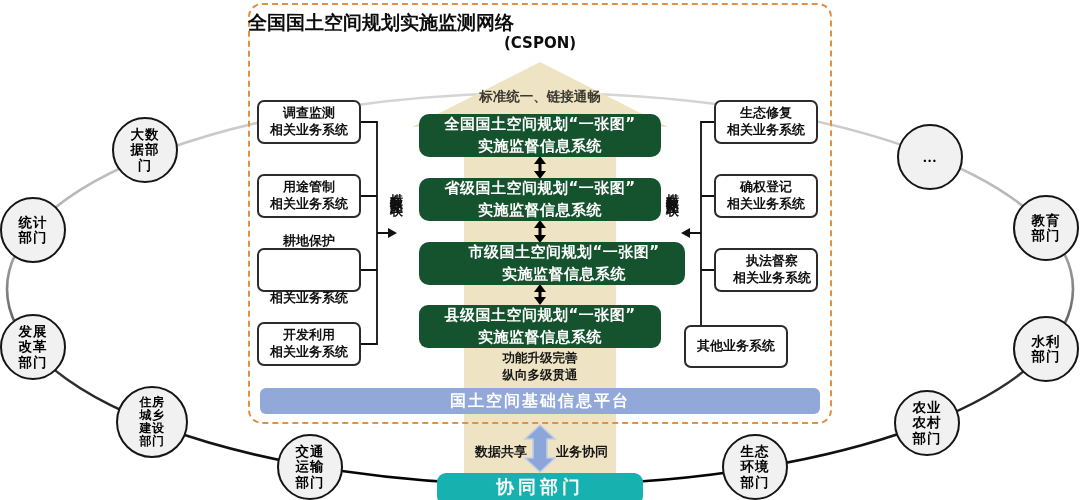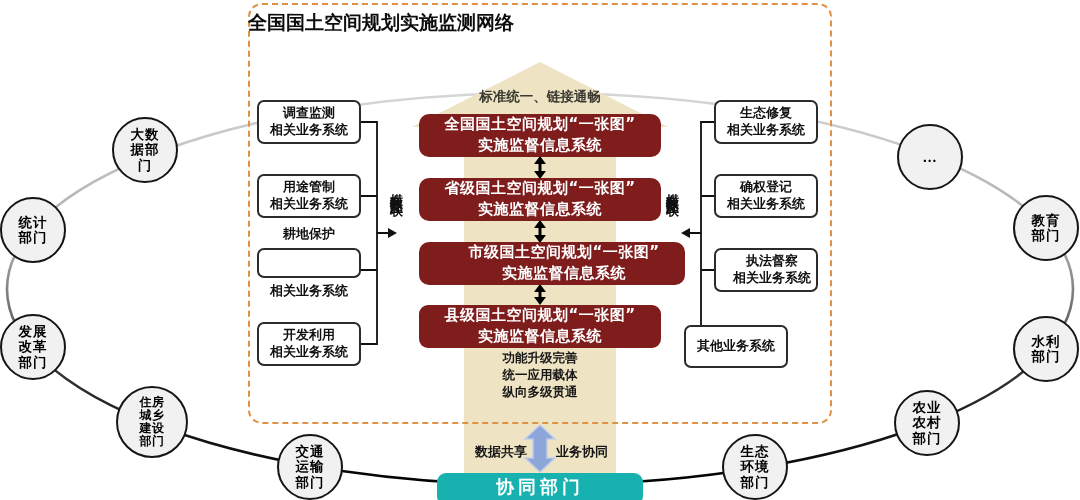--- a/index.html
+++ b/index.html
@@ -5,23 +5,23 @@
   html,body{margin:0;padding:0;background:#fff;}
   .canvas{position:relative;width:1080px;height:500px;background:#fff;overflow:hidden;
           font-family:"DejaVu Sans","Liberation Sans",sans-serif;}
   svg.layer{position:absolute;left:0;top:0;}
   .abs{position:absolute;}
   .dashed{position:absolute;left:248px;top:3px;width:584px;height:421px;box-sizing:border-box;
           border:2px dashed #e09144;border-radius:14px;}
   .title{left:248px;top:10px;width:584px;text-align:left;font-size:19px;font-weight:bold;color:#0d0d0d;}
   .subtitle{left:248px;top:34px;width:584px;text-align:center;font-size:15px;font-weight:bold;color:#0d0d0d;}
   .toplabel{left:419px;top:88px;width:242px;text-align:center;font-size:13.5px;font-weight:bold;color:#3a3a32;}
-  .obox{position:absolute;left:419px;width:242px;height:43px;background:#7f1d1d;border-radius:10px;
+  .obox{position:absolute;left:419px;width:242px;height:43px;background:#14532d;border-radius:10px;
         color:#fff;font-weight:bold;font-size:15px;text-align:center;display:flex;flex-direction:column;
-        justify-content:flex-start;line-height:1.38;letter-spacing:0.5px;}
+        justify-content:space-between;line-height:1.38;letter-spacing:0.5px;}
   .wbox{position:absolute;width:104px;background:#fff;border:2px solid #2b2b2b;border-radius:7px;
         box-sizing:border-box;display:flex;flex-direction:column;align-items:center;justify-content:center;
         font-size:13px;font-weight:600;line-height:1.3;color:#111;text-align:center;}
   .vtext{position:absolute;writing-mode:vertical-rl;text-orientation:upright;font-size:13px;
          font-weight:bold;color:#111;letter-spacing:2px;line-height:1;}
   .notes{left:419px;top:350px;width:242px;text-align:center;font-size:12.5px;font-weight:bold;
          color:#161616;line-height:1.34;}
   .platform{left:260px;top:388px;width:560px;height:26px;background:#92a8d8;border-radius:6px;
             color:#fff;font-weight:bold;font-size:16px;letter-spacing:2px;text-align:center;line-height:26px;}
   .blabel{top:443px;font-size:13px;font-weight:bold;color:#161616;}
@@ -73,20 +73,21 @@
       <polygon points="534,292 546,292 540,284" fill="#000"></polygon>
       <polygon points="534,297 546,297 540,305" fill="#000"></polygon>
     </g>
 
     <polygon points="540,425 555,439 547,439 547,458 555,458 540,472 525,458 533,458 533,439 525,439" fill="#8ca6d9" stroke="#c0cce9" stroke-width="1.5"></polygon>
   </svg>
 
   <div class="dashed"></div>
 
   <div class="abs title">全国国土空间规划实施监测网络</div>
+  <div class="abs subtitle">(CSPON)</div>
   <div class="abs toplabel">标准统一、链接通畅</div>
 
   <div class="obox" style="top:114px;">
     <span>全国国土空间规划“一张图”</span>
     <span>实施监督信息系统</span>
   </div>
   <div class="obox" style="top:178px;">
     <span>省级国土空间规划“一张图”</span>
     <span>实施监督信息系统</span>
   </div>
@@ -100,21 +101,21 @@
   </div>
 
   <div class="wbox" style="left:257px;top:100px;height:44px;">
     <span>调查监测</span>
     <span>相关业务系统</span>
   </div>
   <div class="wbox" style="left:257px;top:174px;height:44px;">
     <span>用途管制</span>
     <span>相关业务系统</span>
   </div>
-  <div class="wbox" style="left:257px;top:248px;height:30px;gap:40px;">
+  <div class="wbox" style="left:257px;top:248px;height:44px;gap:40px;">
     <span>耕地保护</span>
     <span>相关业务系统</span>
   </div>
   <div class="wbox" style="left:257px;top:322px;height:44px;">
     <span>开发利用</span>
     <span>相关业务系统</span>
   </div>
 
   <div class="wbox" style="left:714px;top:100px;height:44px;">
     <span>生态修复</span>
@@ -130,24 +131,24 @@
   </div>
   <div class="wbox" style="left:684px;top:325px;height:43px;">
     <span>其他业务系统</span>
   </div>
 
   <div class="vtext" style="left:390px;top:183px;">横向数据互联</div>
   <div class="vtext" style="left:666px;top:183px;">横向数据互联</div>
 
   <div class="abs notes">
     <div>功能升级完善</div>
-    <div>统一应用载体</div>
     <div>纵向多级贯通</div>
   </div>
 
+  <div class="abs platform">国土空间基础信息平台</div>
 
   <div class="abs blabel" style="left:455px;width:72px;text-align:right;">数据共享</div>
   <div class="abs blabel" style="left:556px;width:72px;text-align:left;">业务协同</div>
   <div class="abs collab">协同部门</div>
 
   <div class="circ" style="left:0px;top:197px;width:66px;height:66px;">
     <span>统计</span>
     <span>部门</span>
   </div>
   <div class="circ" style="left:112px;top:117px;width:66px;height:66px;">

